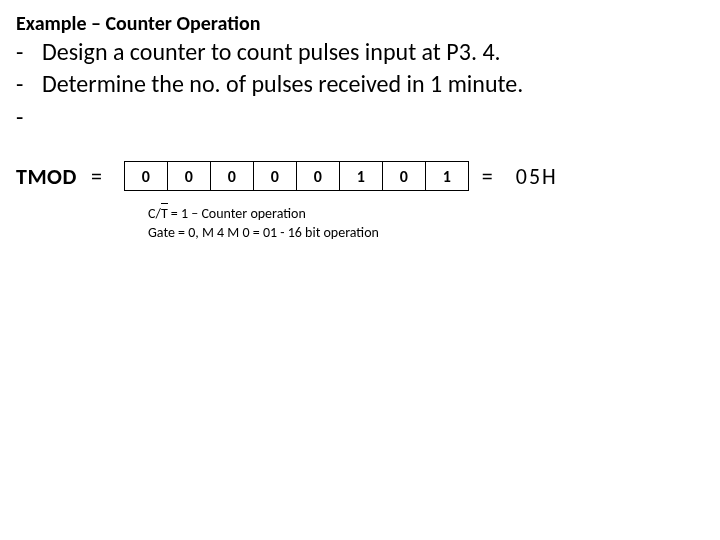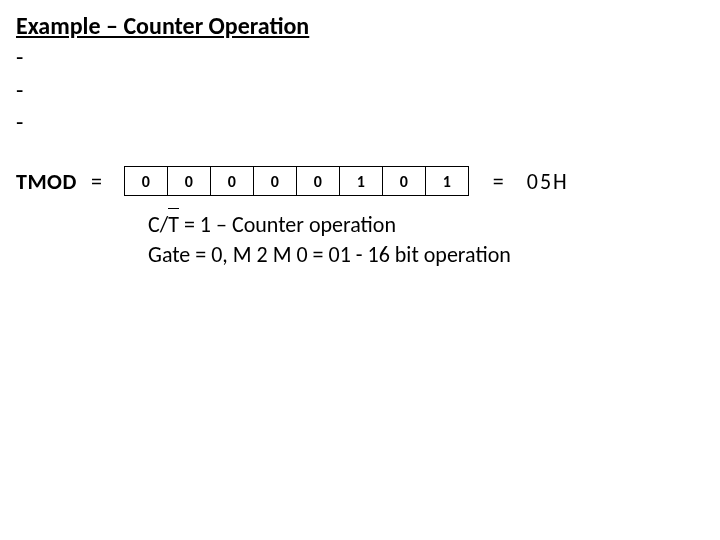--- a/index.html
+++ b/index.html
@@ -13,23 +13,22 @@
   }
   .slide {
     position: relative;
     width: 720px;
     height: 540px;
     box-sizing: border-box;
     padding: 10px 16px;
   }
   .title {
     font-weight: 700;
-    font-size: 24px;
+    font-size: 20px;
     line-height: 1.3;
-    text-decoration: underline;
   }
   .bullets {
     font-size: 24px;
     line-height: 1.35;
   }
   .bullet-row { display: flex; }
   .bullet-dash { width: 26px; flex: 0 0 26px; }
   .tmod-row {
     display: flex;
     align-items: center;
@@ -44,25 +43,25 @@
   }
   .bit-table td {
     border: 1px solid #000;
     width: 40px;
     height: 26px;
     text-align: center;
     vertical-align: middle;
     font-weight: 700;
     font-size: 16px;
   }
-  .tmod-val { margin-left: 24px; letter-spacing: 2px; }
+  .tmod-val { margin-left: 13px; letter-spacing: 2px; }
   .notes {
     margin-left: 132px;
     margin-top: 14px;
-    font-size: 22px;
+    font-size: 14px;
     line-height: 1.35;
   }
   .tbar {
     position: relative;
     display: inline-block;
   }
   .tbar::before {
     content: "";
     position: absolute;
     left: 0;
@@ -75,23 +74,25 @@
 </head>
 <body>
 
 <div class="slide">
 
   <div class="title">Example – Counter Operation</div>
 
   <div class="bullets">
     <div class="bullet-row">
       <span class="bullet-dash">-</span>
+      <span>Design a counter to count pulses input at P3. 4.</span>
     </div>
     <div class="bullet-row">
       <span class="bullet-dash">-</span>
+      <span>Determine the no. of pulses received in 1 minute.</span>
     </div>
     <div class="bullet-row">
       <span class="bullet-dash">-</span>
     </div>
   </div>
 
   <div class="tmod-row">
     <span class="tmod-label">TMOD</span>
     <span class="tmod-eq">=</span>
     <table class="bit-table">
@@ -111,16 +112,16 @@
     <span class="tmod-val">
       <span>=</span>
       &nbsp;&nbsp;<span>05H</span>
     </span>
   </div>
 
   <div class="notes">
     <div>
       <span>C/</span><span class="tbar">T</span><span> = 1 – Counter operation</span>
     </div>
-    <div>Gate = 0,  M 2  M 0  = 01   -   16 bit operation</div>
+    <div>Gate = 0,  M 4  M 0  = 01   -   16 bit operation</div>
   </div>
 
 </div>
 
 </body></html>

